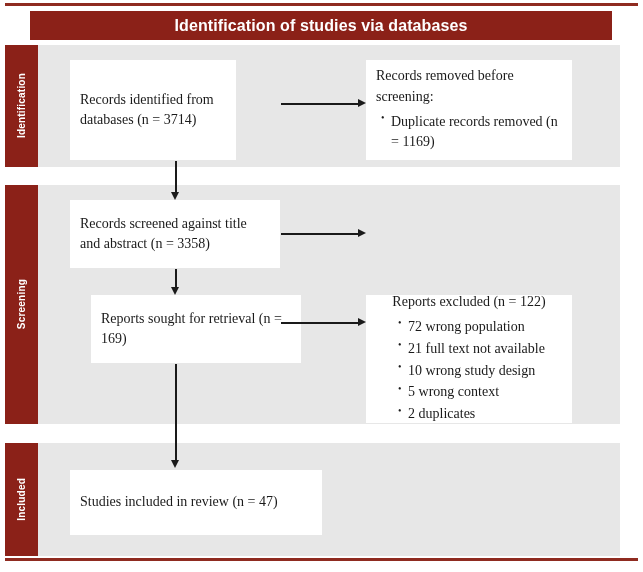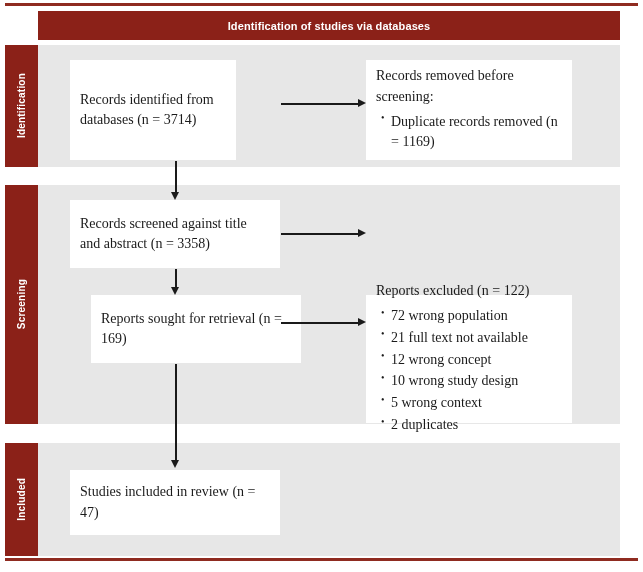--- a/index.html
+++ b/index.html
@@ -26,29 +26,29 @@
     width: 633px;
     height: 3px;
     background: #8f2b20;
   }
   .rule.top    { top: 3px; }
   .rule.bottom { top: 558px; }
 
   
   .banner {
     position: absolute;
-    left: 38px;
+    left: 30px;
     top: 11px;
     width: 582px;
     height: 29px;
     background: #8b2118;
     color: #ffffff;
     font-family: "Liberation Sans", sans-serif;
     font-weight: bold;
-    font-size: 11px;
+    font-size: 16px;
     letter-spacing: .1px;
     display: flex;
     align-items: center;
     justify-content: center;
     text-align: center;
   }
 
   
   .band {
     position: absolute;
@@ -116,22 +116,22 @@
     top: -0.5px;
     font-size: 10px;
   }
 
   
   #box-identified    { left: 70px;  top: 60px;  width: 166px; height: 100px; }
   #box-removed       { left: 366px; top: 60px;  width: 206px; height: 100px; }
   #box-screened      { left: 70px;  top: 200px; width: 210px; height: 68px;  }
   #box-excluded-1    { left: 366px; top: 200px; width: 206px; height: 68px;  }
   #box-retrieval     { left: 70px;  top: 295px; width: 210px; height: 68px; margin-left: 21px;  }
-  #box-excluded-2    { left: 366px; top: 295px; width: 206px; height: 128px; }
-  #box-included      { left: 70px;  top: 470px; width: 210px; height: 65px;  }
+  #box-excluded-2    { left: 366px; top: 295px; width: 206px; height: 128px; align-items: center; }
+  #box-included      { left: 70px;  top: 470px; width: 252px; height: 65px;  }
 
   
   .arrow-line-h {
     position: absolute;
     height: 1.6px;
     background: #1a1a1a;
   }
   .arrow-head-r {
     position: absolute;
     width: 0; height: 0;
@@ -212,21 +212,20 @@
 
   <div class="box" id="box-retrieval">
     <p class="box-title">Reports sought for retrieval (n = 169)</p>
   </div>
 
   <div class="box" id="box-excluded-2">
     <p class="box-title">Reports excluded (n = 122)</p>
     <ul>
       <li>72 wrong population</li>
       <li>21 full text not available</li>
-      <li>12 wrong concept</li>
       <li>10 wrong study design</li>
       <li>5 wrong context</li>
       <li>2 duplicates</li>
     </ul>
   </div>
 
   <div class="box" id="box-included">
     <p class="box-title">Studies included in review (n = 47)</p>
   </div>
 

